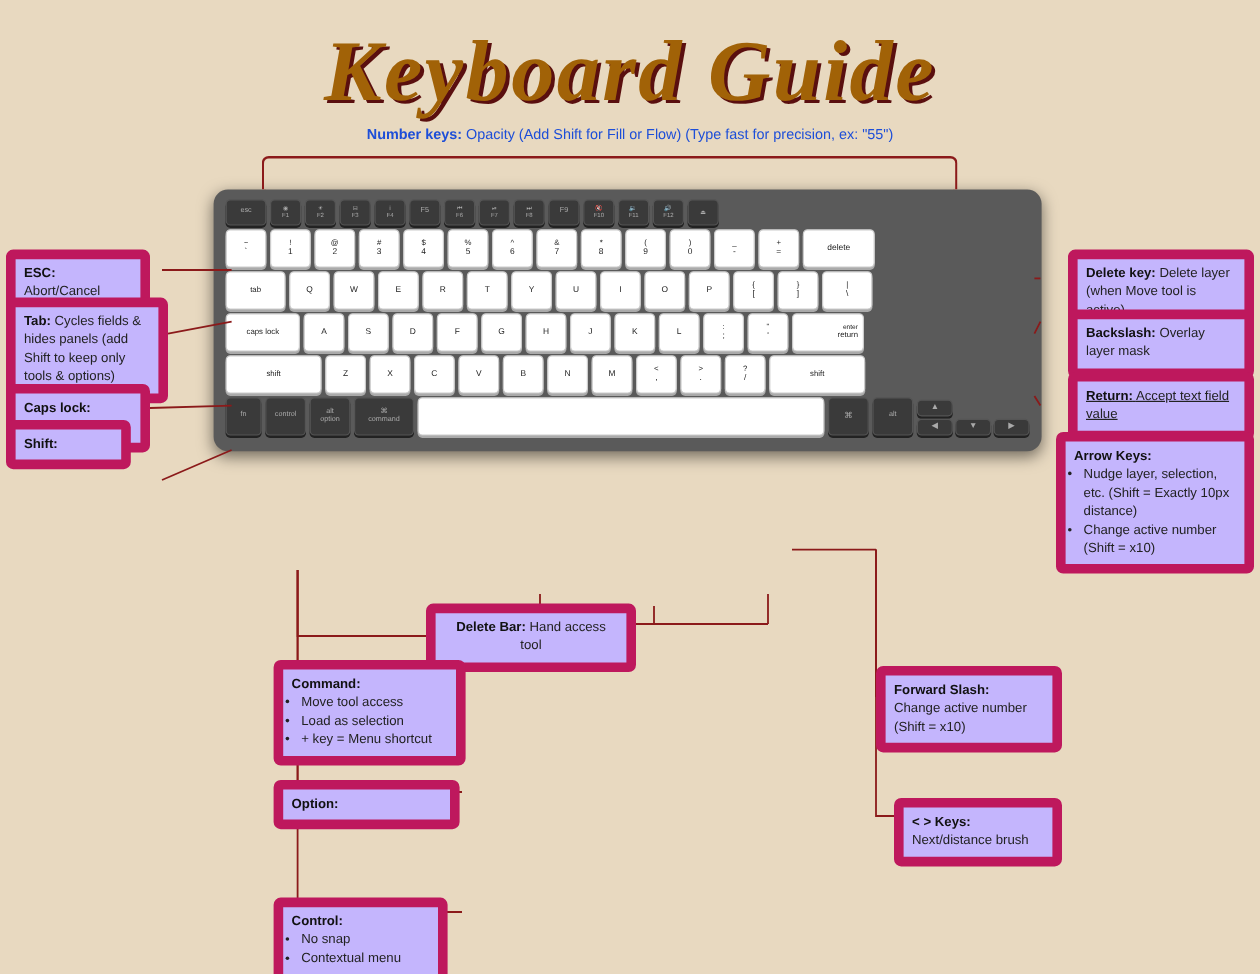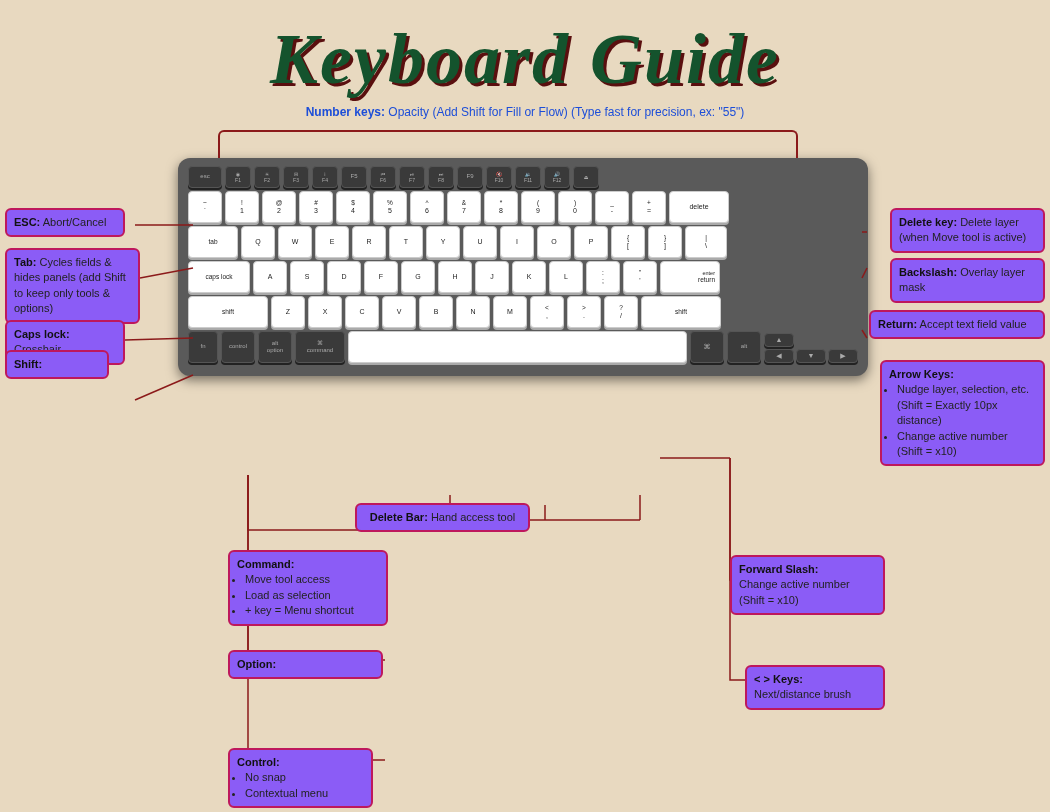--- a/index.html
+++ b/index.html
@@ -12,21 +12,21 @@
       position: relative;
       overflow: hidden;
     }
 
     
     .title {
       text-align: center;
       padding-top: 18px;
       font-size: 72px;
       font-weight: 900;
-      color: #14532d;
+      color: #a16207;
       font-family: Georgia, serif;
       text-shadow: 3px 3px 0 #5a0f0f;
       letter-spacing: 2px;
       font-style: italic;
     }
 
     
     .keyboard-wrap {
       position: absolute;
       top: 155px;
@@ -76,42 +76,42 @@
 
     .key .top { font-size: 6.5px; }
     .key .bot { font-size: 7px; }
 
     
     .key.fn-key { min-height: 22px; font-size: 6px; }
 
     
     .ann {
       position: absolute;
-      background: #8b5cf6;
-      border: 2px solid #be185d;
+      background: #c4b5fd;
+      border: 8px solid #be185d;
       border-radius: 6px;
       padding: 5px 7px;
       font-size: 11px;
       color: #222;
       line-height: 1.4;
     }
     .ann strong { font-weight: bold; color: #111; }
     .ann ul { margin-left: 8px; }
     .ann ul li { list-style: disc; }
 
     
     .ann-esc { top: 208px; left: 5px; width: 120px; }
     .ann-tab { top: 248px; left: 5px; width: 135px; }
     .ann-caps { top: 320px; left: 5px; width: 120px; }
     .ann-shift { top: 350px; left: 5px; width: 104px; }
 
     
     .ann-delete { top: 208px; right: 5px; width: 155px; }
     .ann-backslash { top: 258px; right: 5px; width: 155px; }
-    .ann-return { top: 310px; right: 5px; width: 176px; }
+    .ann-return { top: 310px; right: 5px; width: 155px; text-decoration: underline; }
     .ann-arrow-keys { top: 360px; right: 5px; width: 165px; }
 
     
     .ann-command { top: 550px; left: 228px; width: 160px; }
     .ann-option { top: 650px; left: 228px; width: 155px; }
     .ann-control { top: 748px; left: 228px; width: 145px; }
     .ann-spacebar { top: 503px; left: 355px; width: 175px; text-align: center; font-size: 11px; }
     .ann-fwdslash { top: 555px; right: 165px; width: 155px; }
     .ann-ltgt { top: 665px; right: 165px; width: 140px; }
 

